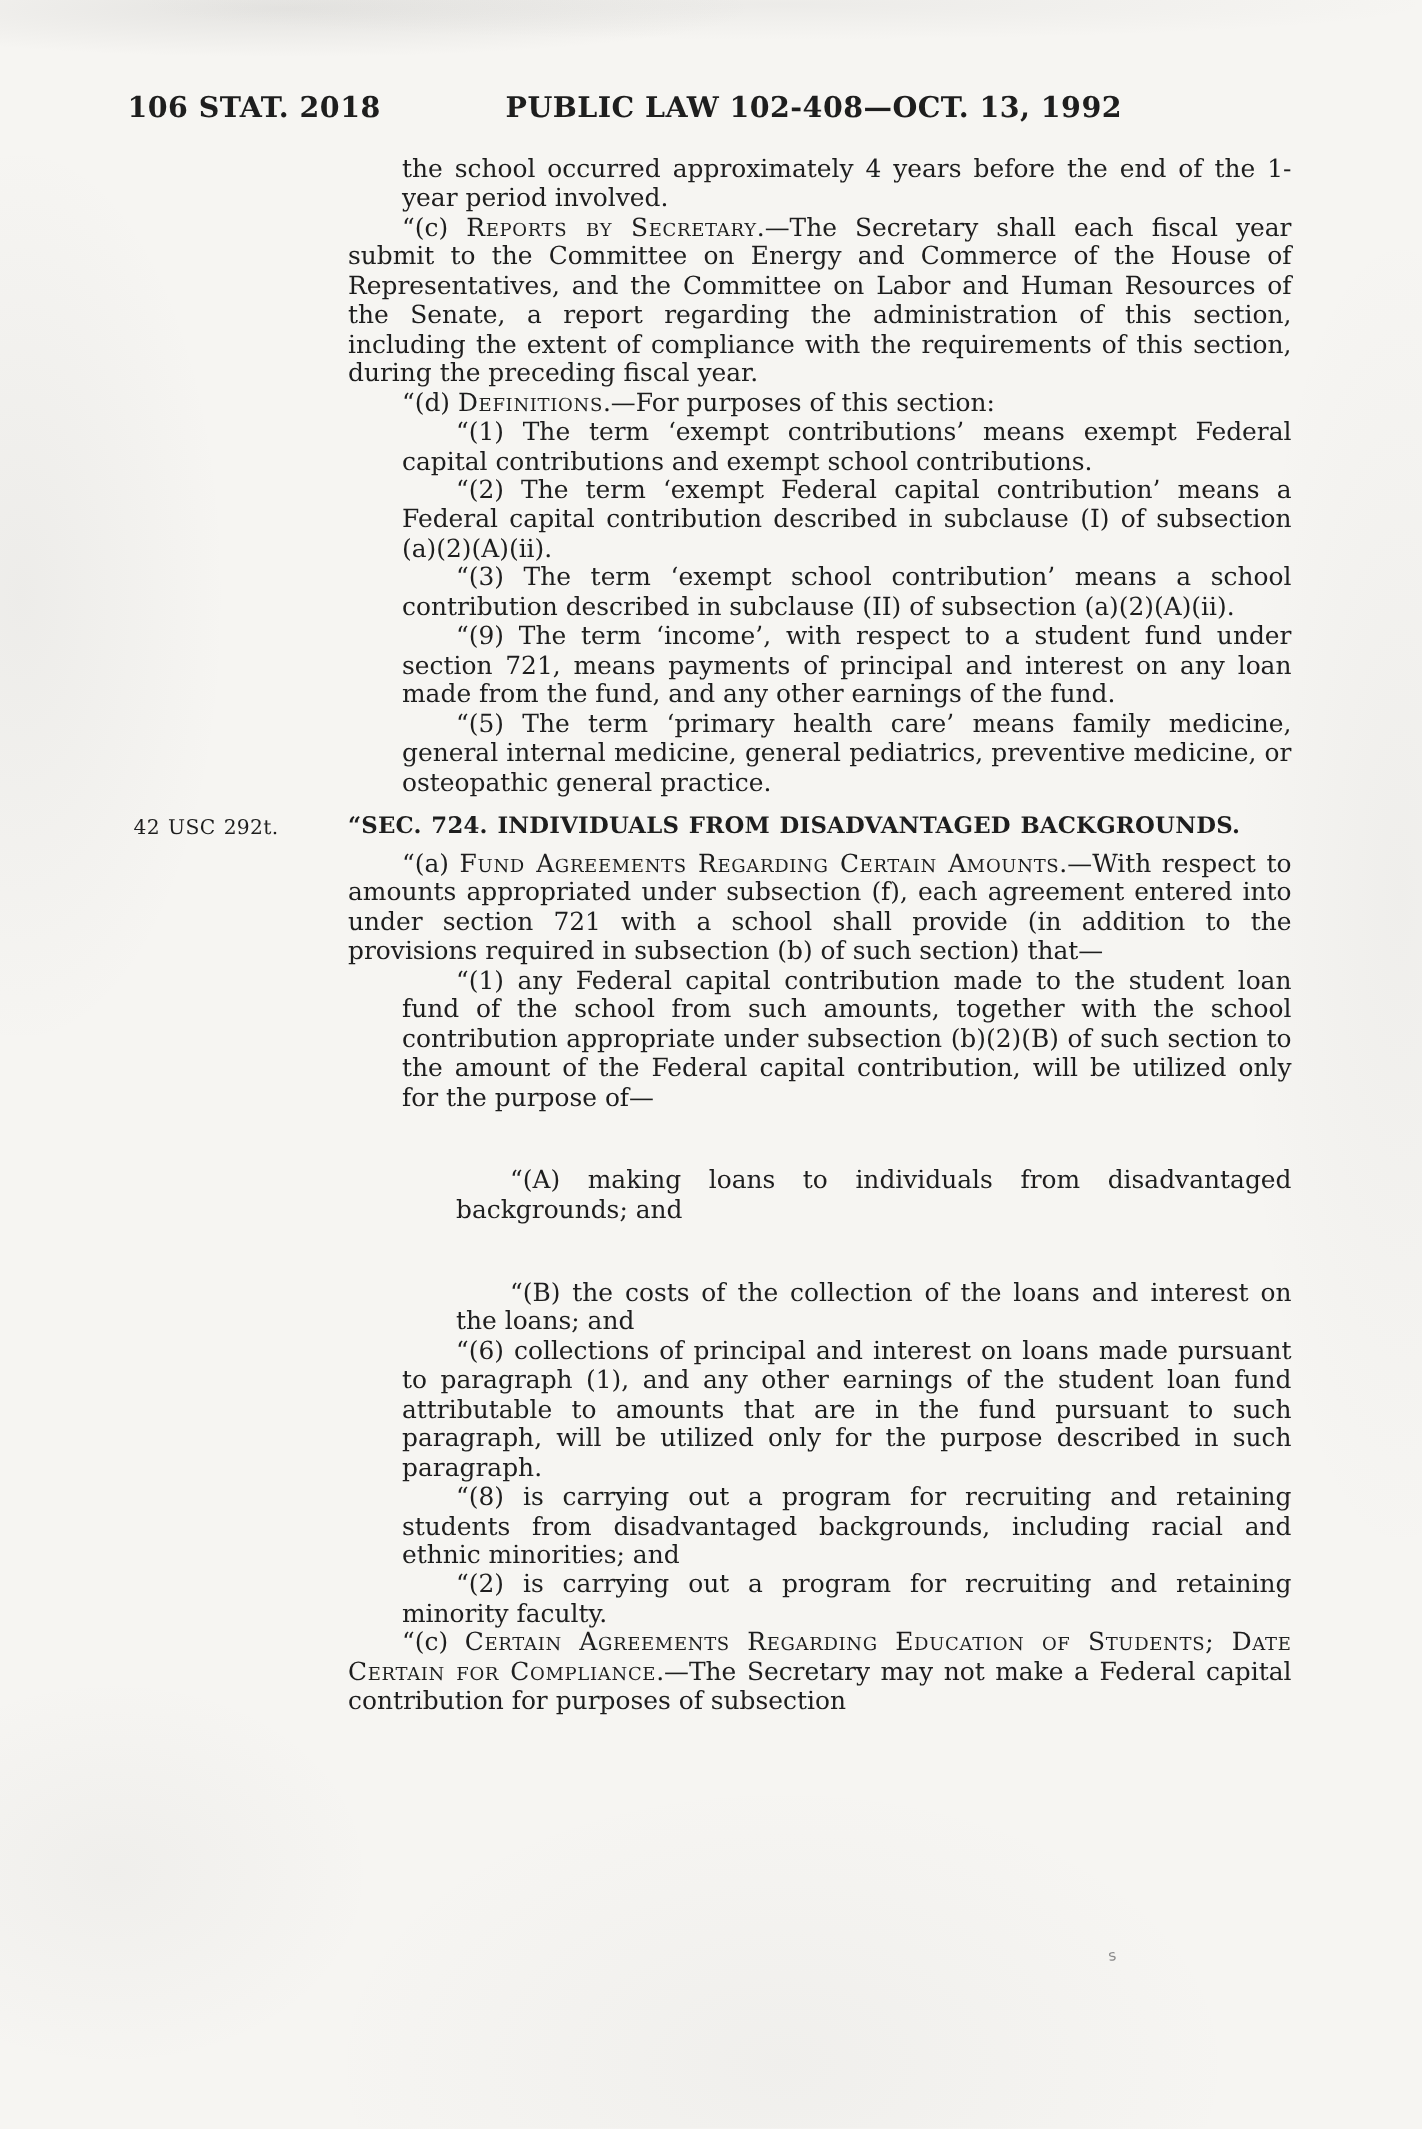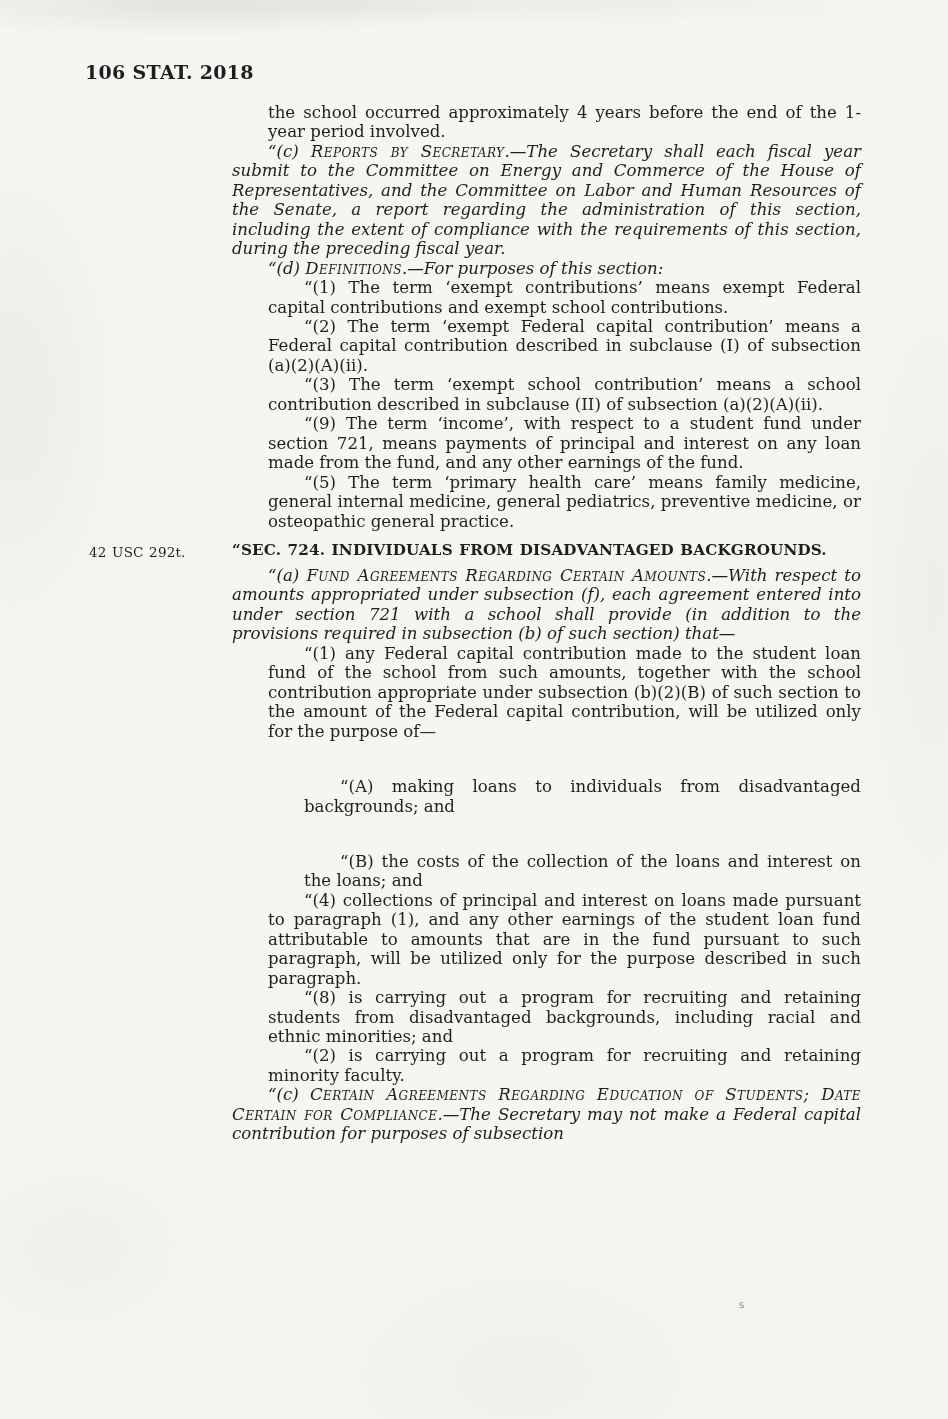--- a/index.html
+++ b/index.html
@@ -21,21 +21,21 @@
                  font-weight:bold; font-size:19px; }
   .stat-number { position:absolute; left:85px; top:0; letter-spacing:0.3px; white-space:nowrap; }
   .law-title   { position:absolute; left:228px; top:0; width:629px; text-align:center;
                  letter-spacing:0.3px; white-space:nowrap; }
   main.statute-body {
     position:absolute; left:232px; top:103px; width:629px;
     font-size:16.6px; line-height:19.45px; text-align:justify;
   }
   main p  { margin:0; }
   p.cont    { margin-left:36px; text-indent:0; }
-  p.sub     { margin-left:0;    text-indent:36px;font-style:italic; }
+  p.sub     { margin-left:0;    text-indent:36px; }
   p.par     { margin-left:36px; text-indent:36px; }
   p.subpar  { margin-left:72px; text-indent:36px;margin-top:36px; }
   h2.sechead {
     margin:10px 0 6px 0; font-size:15.2px; font-weight:bold;
     text-indent:0; text-align:left; letter-spacing:0.15px; word-spacing:1px;
     position:relative; line-height:19px;
   }
   .margin-note {
     position:absolute; left:-143px; top:2px;
     font-size:13.5px; font-weight:normal; letter-spacing:0.2px;
@@ -46,35 +46,36 @@
     position:absolute; left:739px; top:1299px;
     font-size:10px; color:#8a8a8a; transform:rotate(-8deg);
     font-family:"DejaVu Sans", sans-serif;
   }
 </style>
 </head>
 <body>
 
 <header class="page-header">
   <span class="stat-number">106 STAT. 2018</span>
+  <span class="law-title">PUBLIC LAW 102-408—OCT. 13, 1992</span>
 </header>
 
 <main class="statute-body">
     <p class="cont"><span>the school occurred approximately 4 years before the end of the 1-year period involved.</span></p>
     <p class="sub"><span>“(c) </span><span class="sc">Reports by Secretary</span><span>.—The Secretary shall each fiscal year submit to the Committee on Energy and Commerce of the House of Representatives, and the Committee on Labor and Human Resources of the Senate, a report regarding the administration of this section, including the extent of compliance with the requirements of this section, during the preceding fiscal year.</span></p>
     <p class="sub"><span>“(d) </span><span class="sc">Definitions</span><span>.—For purposes of this section:</span></p>
     <p class="par"><span>“(1) The term ‘exempt contributions’ means exempt Federal capital contributions and exempt school contributions.</span></p>
     <p class="par"><span>“(2) The term ‘exempt Federal capital contribution’ means a Federal capital contribution described in subclause (I) of subsection (a)(2)(A)(ii).</span></p>
     <p class="par"><span>“(3) The term ‘exempt school contribution’ means a school contribution described in subclause (II) of subsection (a)(2)(A)(ii).</span></p>
     <p class="par"><span>“(9) The term ‘income’, with respect to a student fund under section 721, means payments of principal and interest on any loan made from the fund, and any other earnings of the fund.</span></p>
     <p class="par"><span>“(5) The term ‘primary health care’ means family medicine, general internal medicine, general pediatrics, preventive medicine, or osteopathic general practice.</span></p>
     <h2 class="sechead"><span>“SEC. 724. INDIVIDUALS FROM DISADVANTAGED BACKGROUNDS.</span><span class="margin-note">42 USC 292t.</span></h2>
     <p class="sub"><span>“(a) </span><span class="sc">Fund Agreements Regarding Certain Amounts</span><span>.—With respect to amounts appropriated under subsection (f), each agreement entered into under section 721 with a school shall provide (in addition to the provisions required in subsection (b) of such section) that—</span></p>
     <p class="par"><span>“(1) any Federal capital contribution made to the student loan fund of the school from such amounts, together with the school contribution appropriate under subsection (b)(2)(B) of such section to the amount of the Federal capital contribution, will be utilized only for the purpose of—</span></p>
     <p class="subpar"><span>“(A) making loans to individuals from disadvantaged backgrounds; and</span></p>
     <p class="subpar"><span>“(B) the costs of the collection of the loans and interest on the loans; and</span></p>
-    <p class="par"><span>“(4) collections of principal and interest on loans made pursuant to paragraph (1), and any other earnings of the student loan fund attributable to amounts that are in the fund pursuant to such paragraph, will be utilized only for the purpose described in such paragraph.</span></p>
+    <p class="par"><span>“(6) collections of principal and interest on loans made pursuant to paragraph (1), and any other earnings of the student loan fund attributable to amounts that are in the fund pursuant to such paragraph, will be utilized only for the purpose described in such paragraph.</span></p>
     <p class="par"><span>“(8) is carrying out a program for recruiting and retaining students from disadvantaged backgrounds, including racial and ethnic minorities; and</span></p>
     <p class="par"><span>“(2) is carrying out a program for recruiting and retaining minority faculty.</span></p>
     <p class="sub"><span>“(c) </span><span class="sc">Certain Agreements Regarding Education of Students; Date Certain for Compliance</span><span>.—The Secretary may not make a Federal capital contribution for purposes of subsection</span></p>
   </main>
 
 <span class="speck">s</span>
 
 </body></html>

